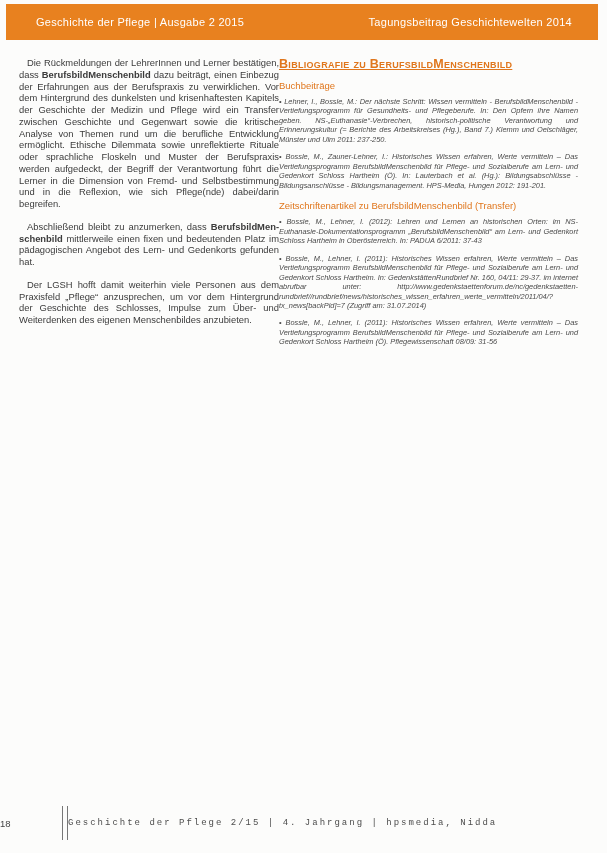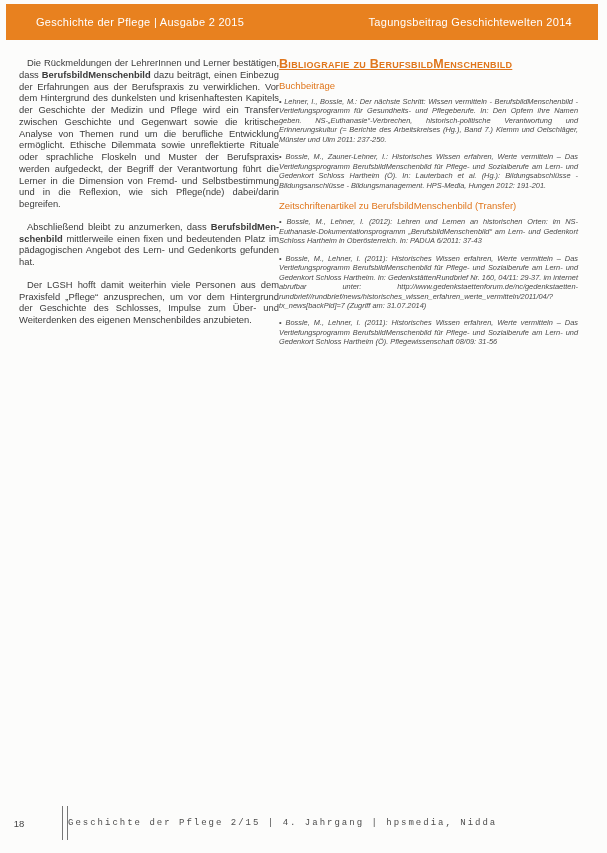--- a/index.html
+++ b/index.html
@@ -51,21 +51,21 @@
     text-align:justify;
     overflow-wrap:anywhere;
   }
   .ref .bullet{font-style:normal;}
   
   .footer{
     position:absolute;left:0;top:803px;right:0;height:40px;
     display:flex;align-items:center;
   }
   .page-number{
-    width:38px;text-align:center;
+    width:38px;text-align:left;
     font-size:9.5px;color:#444;flex:none;
   }
   .footer-separator{
     width:4px;height:34px;flex:none;
     border-left:1px solid #777;border-right:1px solid #777;
     margin:0 0 0 24px;
   }
   .footer-text{
     font-size:9px;color:#4d4d4d;letter-spacing:2px;font-family:Liberation Mono, monospace;
   }

